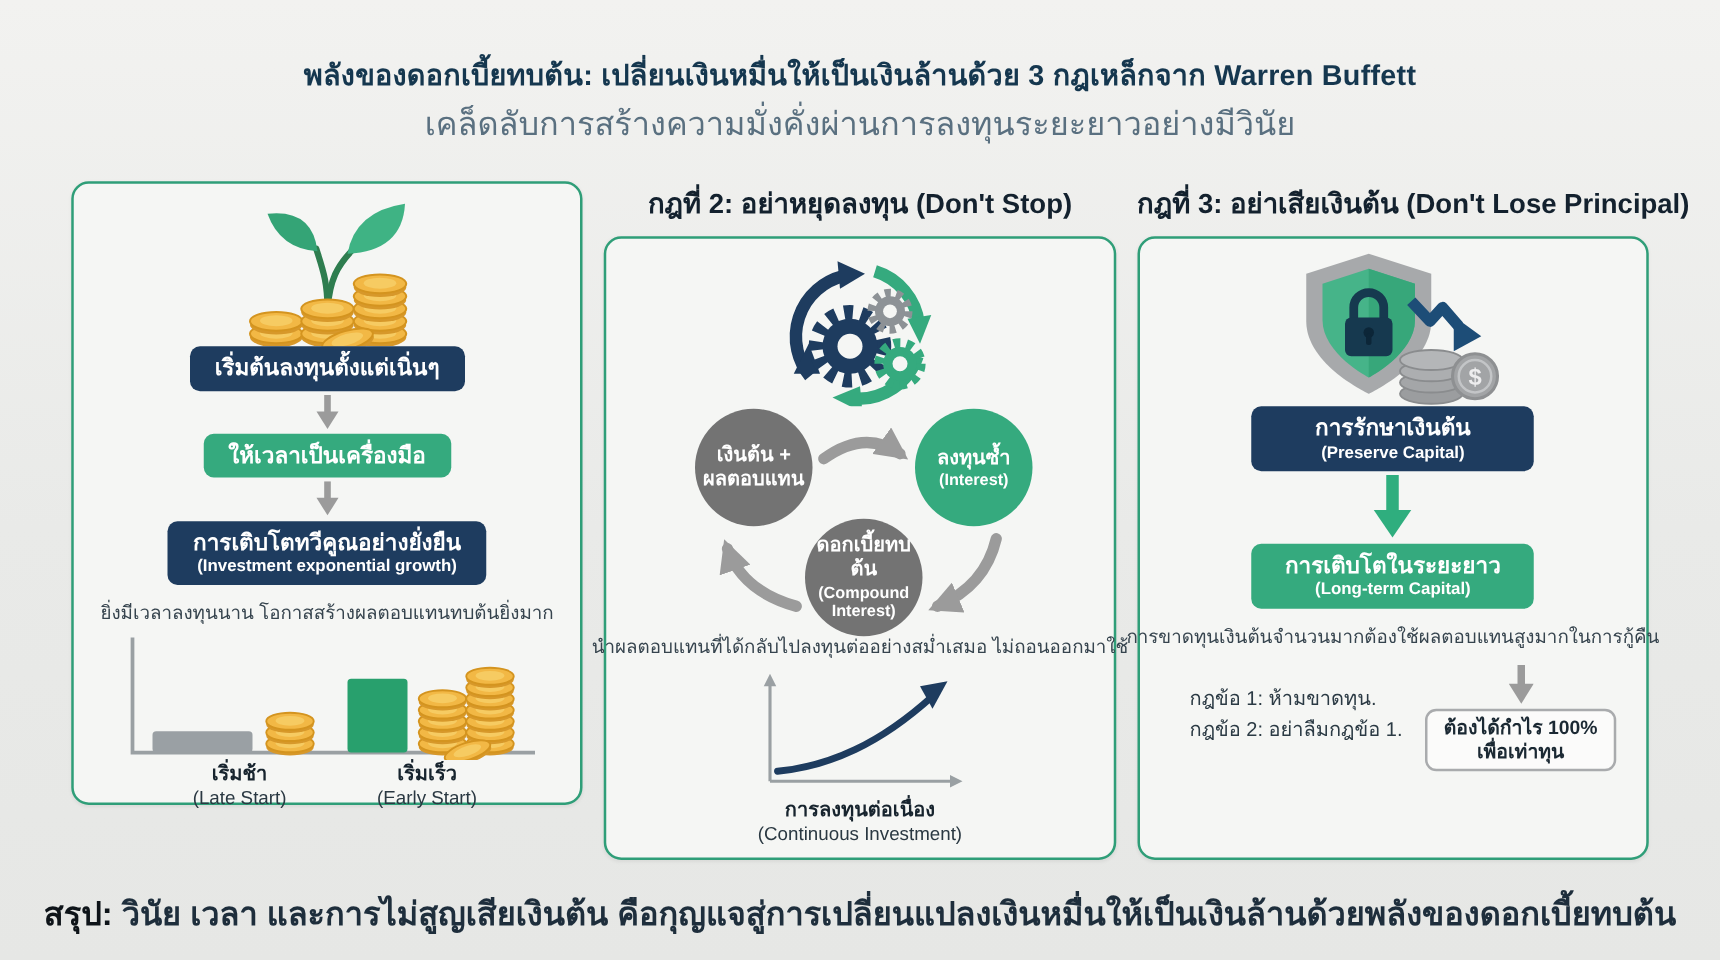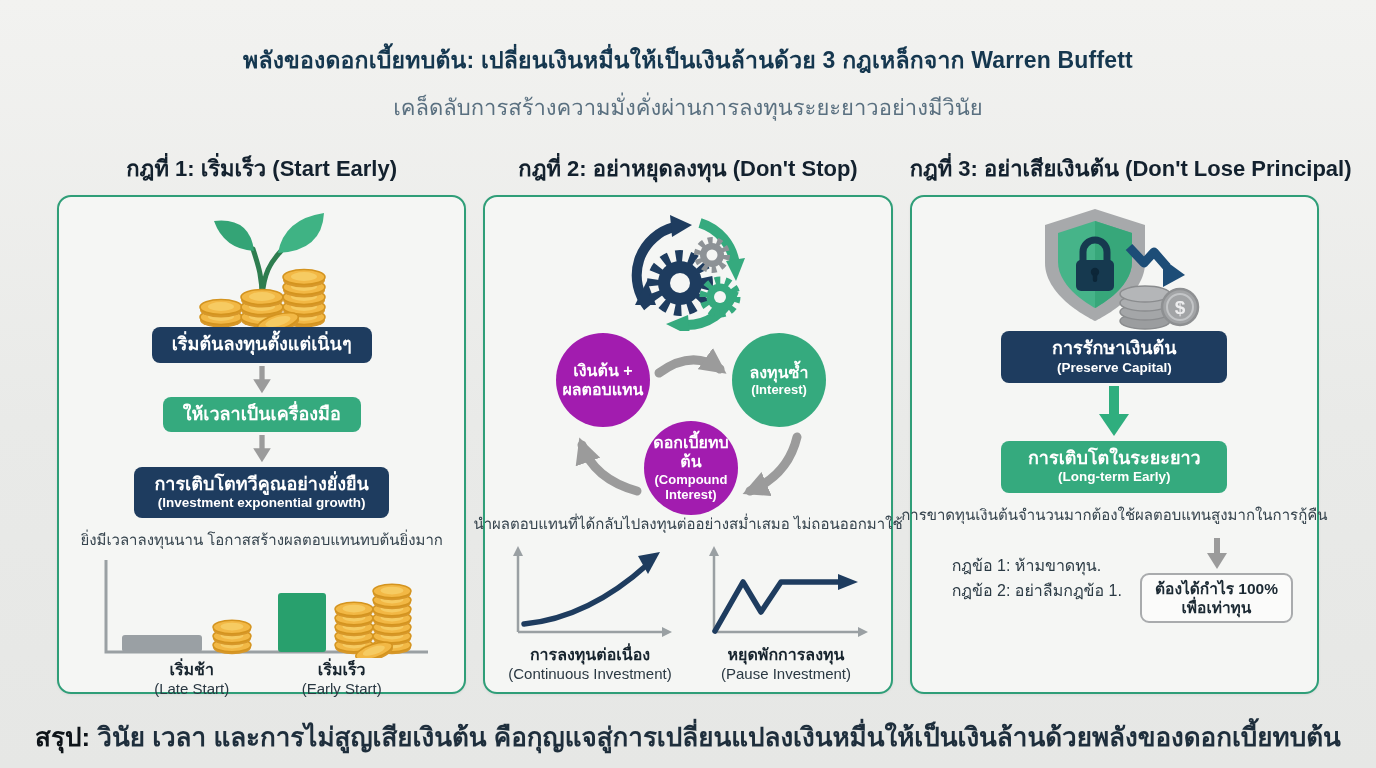--- a/index.html
+++ b/index.html
@@ -4,21 +4,21 @@
 <style>
   * { box-sizing: border-box; margin: 0; padding: 0; }
   html,body { width:1376px; height:768px; overflow:hidden; }
   body {
     font-family: "Liberation Sans", "DejaVu Sans", sans-serif;
     background: linear-gradient(180deg,#f2f2f0 0%, #e9eae8 55%, #e6e7e5 100%);
     color:#1c2a33;
   }
   .hdr { text-align:center; padding-top:42px; }
   .title { font-size:23px; font-weight:bold; color:#15374f; letter-spacing:.2px; }
-  .subtitle { font-size:22px; color:#5a7080; margin-top:12px; }
+  .subtitle { font-size:26px; color:#5a7080; }
 
   .columns { display:flex; gap:17px; padding:0 57px; margin-top:26px; align-items:stretch; }
   .col { flex:1 1 0; display:flex; flex-direction:column; min-width:0; }
   .ptitle { text-align:center; font-size:22px; font-weight:bold; color:#13212e; margin-bottom:9px; white-space:nowrap; }
   .panel {
     border:2.5px solid #2f9e78; border-radius:14px; background:#f5f6f4;
     height:499px; padding:8px 10px; display:flex; flex-direction:column; align-items:center;
     position:relative; box-shadow:0 1px 3px rgba(0,0,0,.06);
   }
   .icon-wrap { display:flex; justify-content:center; align-items:center; }
@@ -38,21 +38,21 @@
   .bl { position:absolute; top:104px; text-align:center; line-height:1.25; }
   .blt { font-size:16px; font-weight:bold; color:#17242e; display:block; }
   .ble { font-size:15px; color:#2a3842; display:block; }
 
   
   .cycle { position:relative; width:384px; height:192px; margin-top:2px; }
   .cyc-arrows { position:absolute; left:0; top:0; }
   .circle { position:absolute; width:94px; height:94px; border-radius:50%;
     color:#fff; display:flex; flex-direction:column; align-items:center; justify-content:center;
     text-align:center; font-weight:bold; font-size:16px; line-height:1.2; padding:6px; }
-  .circle.navy { background:#a21caf; } .circle.green { background:#35aa7e; }
+  .circle.navy { background:#737373; } .circle.green { background:#35aa7e; }
   .c-a { left:60px; top:0; } .c-b { left:236px; top:0; } .c-c { left:148px; top:88px; }
   .csub { font-size:13px; font-weight:bold; }
   .minis { display:flex; gap:24px; margin-top:10px; }
   .mini { width:172px; text-align:center; line-height:1.25; }
   .mini .blt { margin-top:2px; }
 
   
   .flow3 { display:flex; flex-direction:column; align-items:center; }
   .flow-box.wide { width:226px; padding:7px 10px; }
   .row3 { display:flex; width:100%; align-items:center; margin-top:8px; }
@@ -71,21 +71,20 @@
 <body>
 
 <header class="hdr">
   <h1 class="title">พลังของดอกเบี้ยทบต้น: เปลี่ยนเงินหมื่นให้เป็นเงินล้านด้วย 3 กฎเหล็กจาก Warren Buffett</h1>
   <p class="subtitle">เคล็ดลับการสร้างความมั่งคั่งผ่านการลงทุนระยะยาวอย่างมีวินัย</p>
 </header>
 
 <div class="columns">
 
   <section class="col">
-    <h2 class="ptitle">กฎที่ 1: เริ่มเร็ว (Start Early)</h2>
     <div class="panel">
 
       <div class="icon-wrap">
         <svg width="175" height="122" viewBox="0 0 175 122">
           <defs>
             <g id="coinA">
               <ellipse cx="0" cy="3" rx="21" ry="7.5" fill="#d7982a"></ellipse>
               <ellipse cx="0" cy="0" rx="21" ry="7.5" fill="#f2b845" stroke="#d4941f" stroke-width="1.6"></ellipse>
               <ellipse cx="0" cy="-.5" rx="13" ry="4.4" fill="#f6cb62"></ellipse>
             </g>
@@ -228,32 +227,20 @@
             <line x1="14" y1="8" x2="14" y2="86" stroke="#9aa0a3" stroke-width="2.5"></line>
             <line x1="14" y1="86" x2="160" y2="86" stroke="#9aa0a3" stroke-width="2.5"></line>
             <polygon points="9,10 14,0 19,10" fill="#9aa0a3"></polygon>
             <polygon points="158,81 168,86 158,91" fill="#9aa0a3"></polygon>
             <path d="M20 78 C 62 74 102 56 144 18" stroke="#1e3c5f" stroke-width="5.5" fill="none" stroke-linecap="round"></path>
             <polygon points="134,10 156,6 144,28" fill="#1e3c5f"></polygon>
           </svg>
           <div class="blt">การลงทุนต่อเนื่อง</div>
           <div class="ble">(Continuous Investment)</div>
         </div>
-        <div class="mini">
-          <svg width="172" height="92" viewBox="0 0 172 92">
-            <line x1="14" y1="8" x2="14" y2="86" stroke="#9aa0a3" stroke-width="2.5"></line>
-            <line x1="14" y1="86" x2="160" y2="86" stroke="#9aa0a3" stroke-width="2.5"></line>
-            <polygon points="9,10 14,0 19,10" fill="#9aa0a3"></polygon>
-            <polygon points="158,81 168,86 158,91" fill="#9aa0a3"></polygon>
-            <polyline points="15,85 43,36 61,66 81,36 140,36" stroke="#1e3c5f" stroke-width="5.5" fill="none" stroke-linejoin="round" stroke-linecap="round"></polyline>
-            <polygon points="138,28 158,36 138,44" fill="#1e3c5f"></polygon>
-          </svg>
-          <div class="blt">หยุดพักการลงทุน</div>
-          <div class="ble">(Pause Investment)</div>
-        </div>
       </div>
     </div>
   </section>
 
   <section class="col">
     <h2 class="ptitle">กฎที่ 3: อย่าเสียเงินต้น (Don't Lose Principal)</h2>
     <div class="panel">
 
       <div class="icon-wrap">
         <svg width="195" height="126" viewBox="0 0 195 126">
@@ -280,21 +267,21 @@
         <div class="flow-box navy wide">
           <span>การรักษาเงินต้น</span>
           <span class="boxsub">(Preserve Capital)</span>
         </div>
         <svg class="gar" width="36" height="52" viewBox="0 0 36 52">
           <rect x="13" y="0" width="10" height="30" fill="#2fae7e"></rect>
           <polygon points="3,28 33,28 18,50" fill="#2fae7e"></polygon>
         </svg>
         <div class="flow-box green wide">
           <span>การเติบโตในระยะยาว</span>
-          <span class="boxsub">(Long-term Early)</span>
+          <span class="boxsub">(Long-term Capital)</span>
         </div>
       </div>
 
       <p class="caption">การขาดทุนเงินต้นจำนวนมากต้องใช้ผลตอบแทนสูงมากในการกู้คืน</p>
 
       <div class="row3">
         <div class="notes">
           <div>กฎข้อ 1: ห้ามขาดทุน.</div>
           <div>กฎข้อ 2: อย่าลืมกฎข้อ 1.</div>
         </div>

